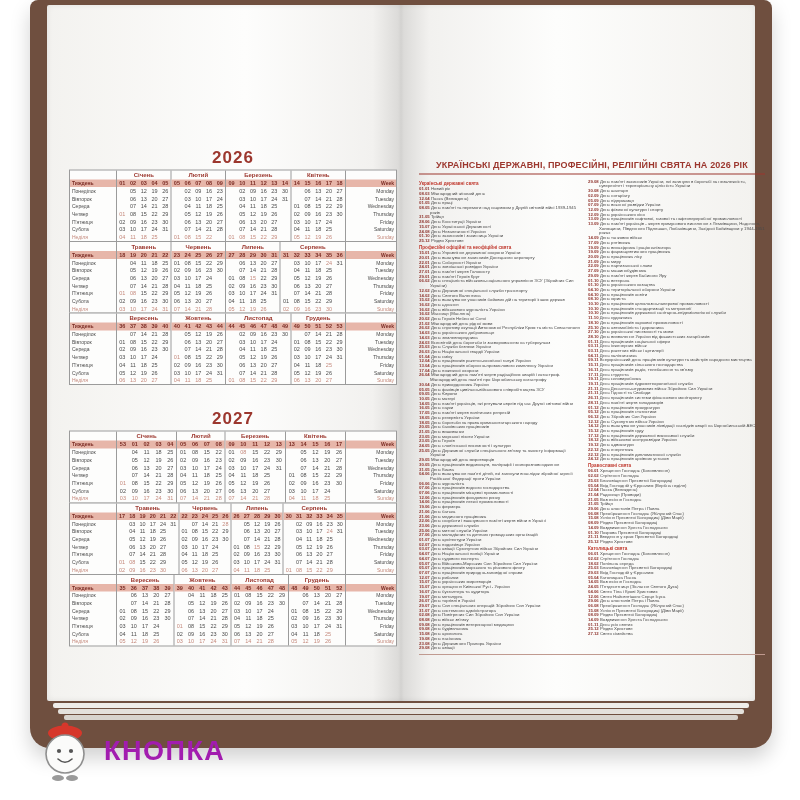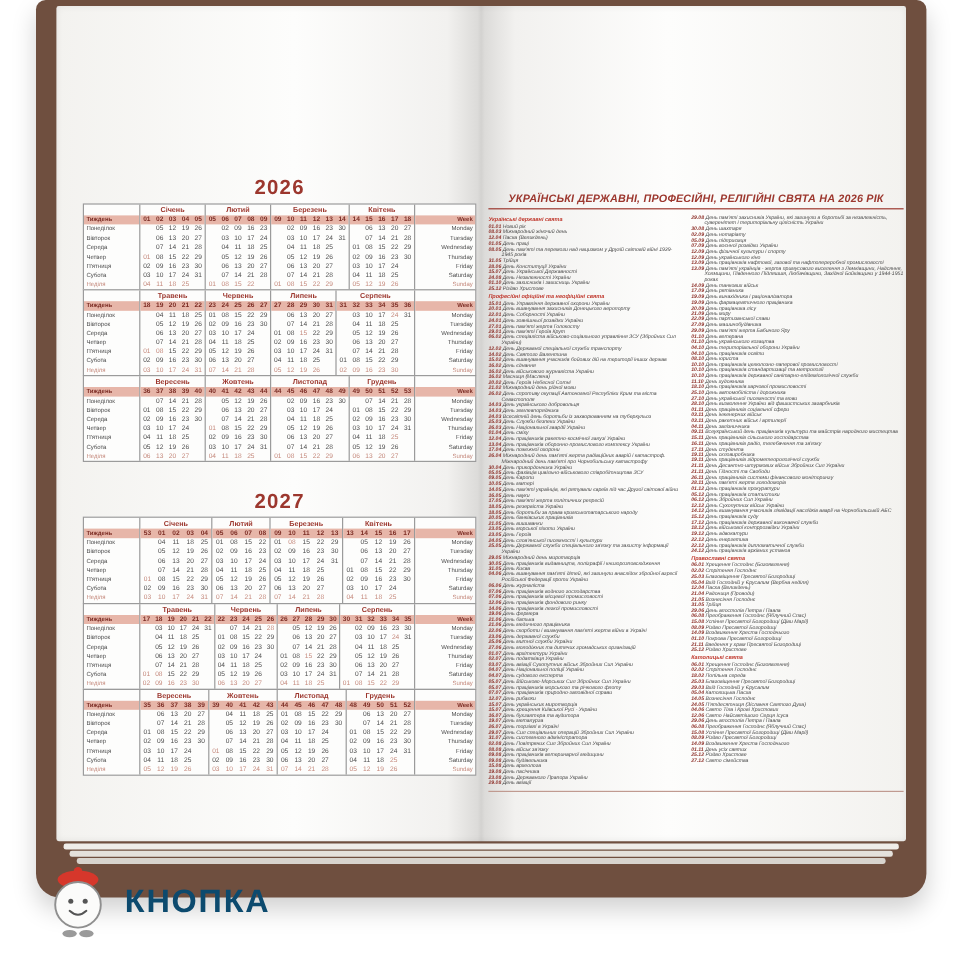--- a/index.html
+++ b/index.html
@@ -37,35 +37,35 @@
   .mgroup{display:flex;flex-direction:column;border-left:2px solid #9b9b9b;min-width:0;flex-basis:0;}
   .mname{height:18px;line-height:18px;text-align:center;color:#9c372e;font-weight:bold;font-size:12px;}
   .mrow{display:flex;height:15.4px;line-height:15.4px;}
   .mrow.wk{background:#e7b6a9;}
   .num{flex:1;text-align:center;font-size:11px;color:#4c4c4c;}
   .wknum{color:#7c2d25;font-weight:bold;}
   .mrow.sun .num{color:#c4887b;}
   .num.hol{color:#c4887b;}
 
   
-  .holidays{position:absolute;left:360px;top:155px;width:346px;height:500px;font-style:italic;}
+  .holidays{position:absolute;left:372px;top:155px;width:346px;height:500px;}
   .holscale{width:692px;transform:scale(.5);transform-origin:0 0;}
   .htitle{font-size:18px;font-weight:bold;color:#9c372e;text-align:center;
           padding-bottom:6px;border-bottom:2.5px solid #9c372e;margin-bottom:9px;letter-spacing:.3px;}
   .hcols{display:flex;gap:16px;align-items:flex-start;}
   .hcol{flex:1;min-width:0;}
   .hcol.first{flex:0 0 322px;}
   .hsec{font-size:9.2px;line-height:11px;font-weight:bold;color:#c0392e;margin:3px 0 1px;}
   .hitem{font-size:8.6px;line-height:9.4px;color:#4a4a4a;padding-left:22px;text-indent:-22px;}
   .hd{color:#8f332c;font-weight:bold;}
   .hrule{border-top:2px solid #c09a90;margin-top:8px;}
 
   
   .logo{position:absolute;left:36px;top:720px;display:flex;align-items:center;gap:10px;}
-  .brand{font-size:27px;font-weight:bold;color:#0c4a6e;letter-spacing:1.5px;}
+  .brand{font-size:27px;font-weight:bold;color:#a21caf;letter-spacing:1.5px;}
 </style>
 </head>
 <body>
 
 <div class="book">
   <div class="spread">
 
     <div class="calendars">
       <div class="calscale">
           <div class="year-block">

